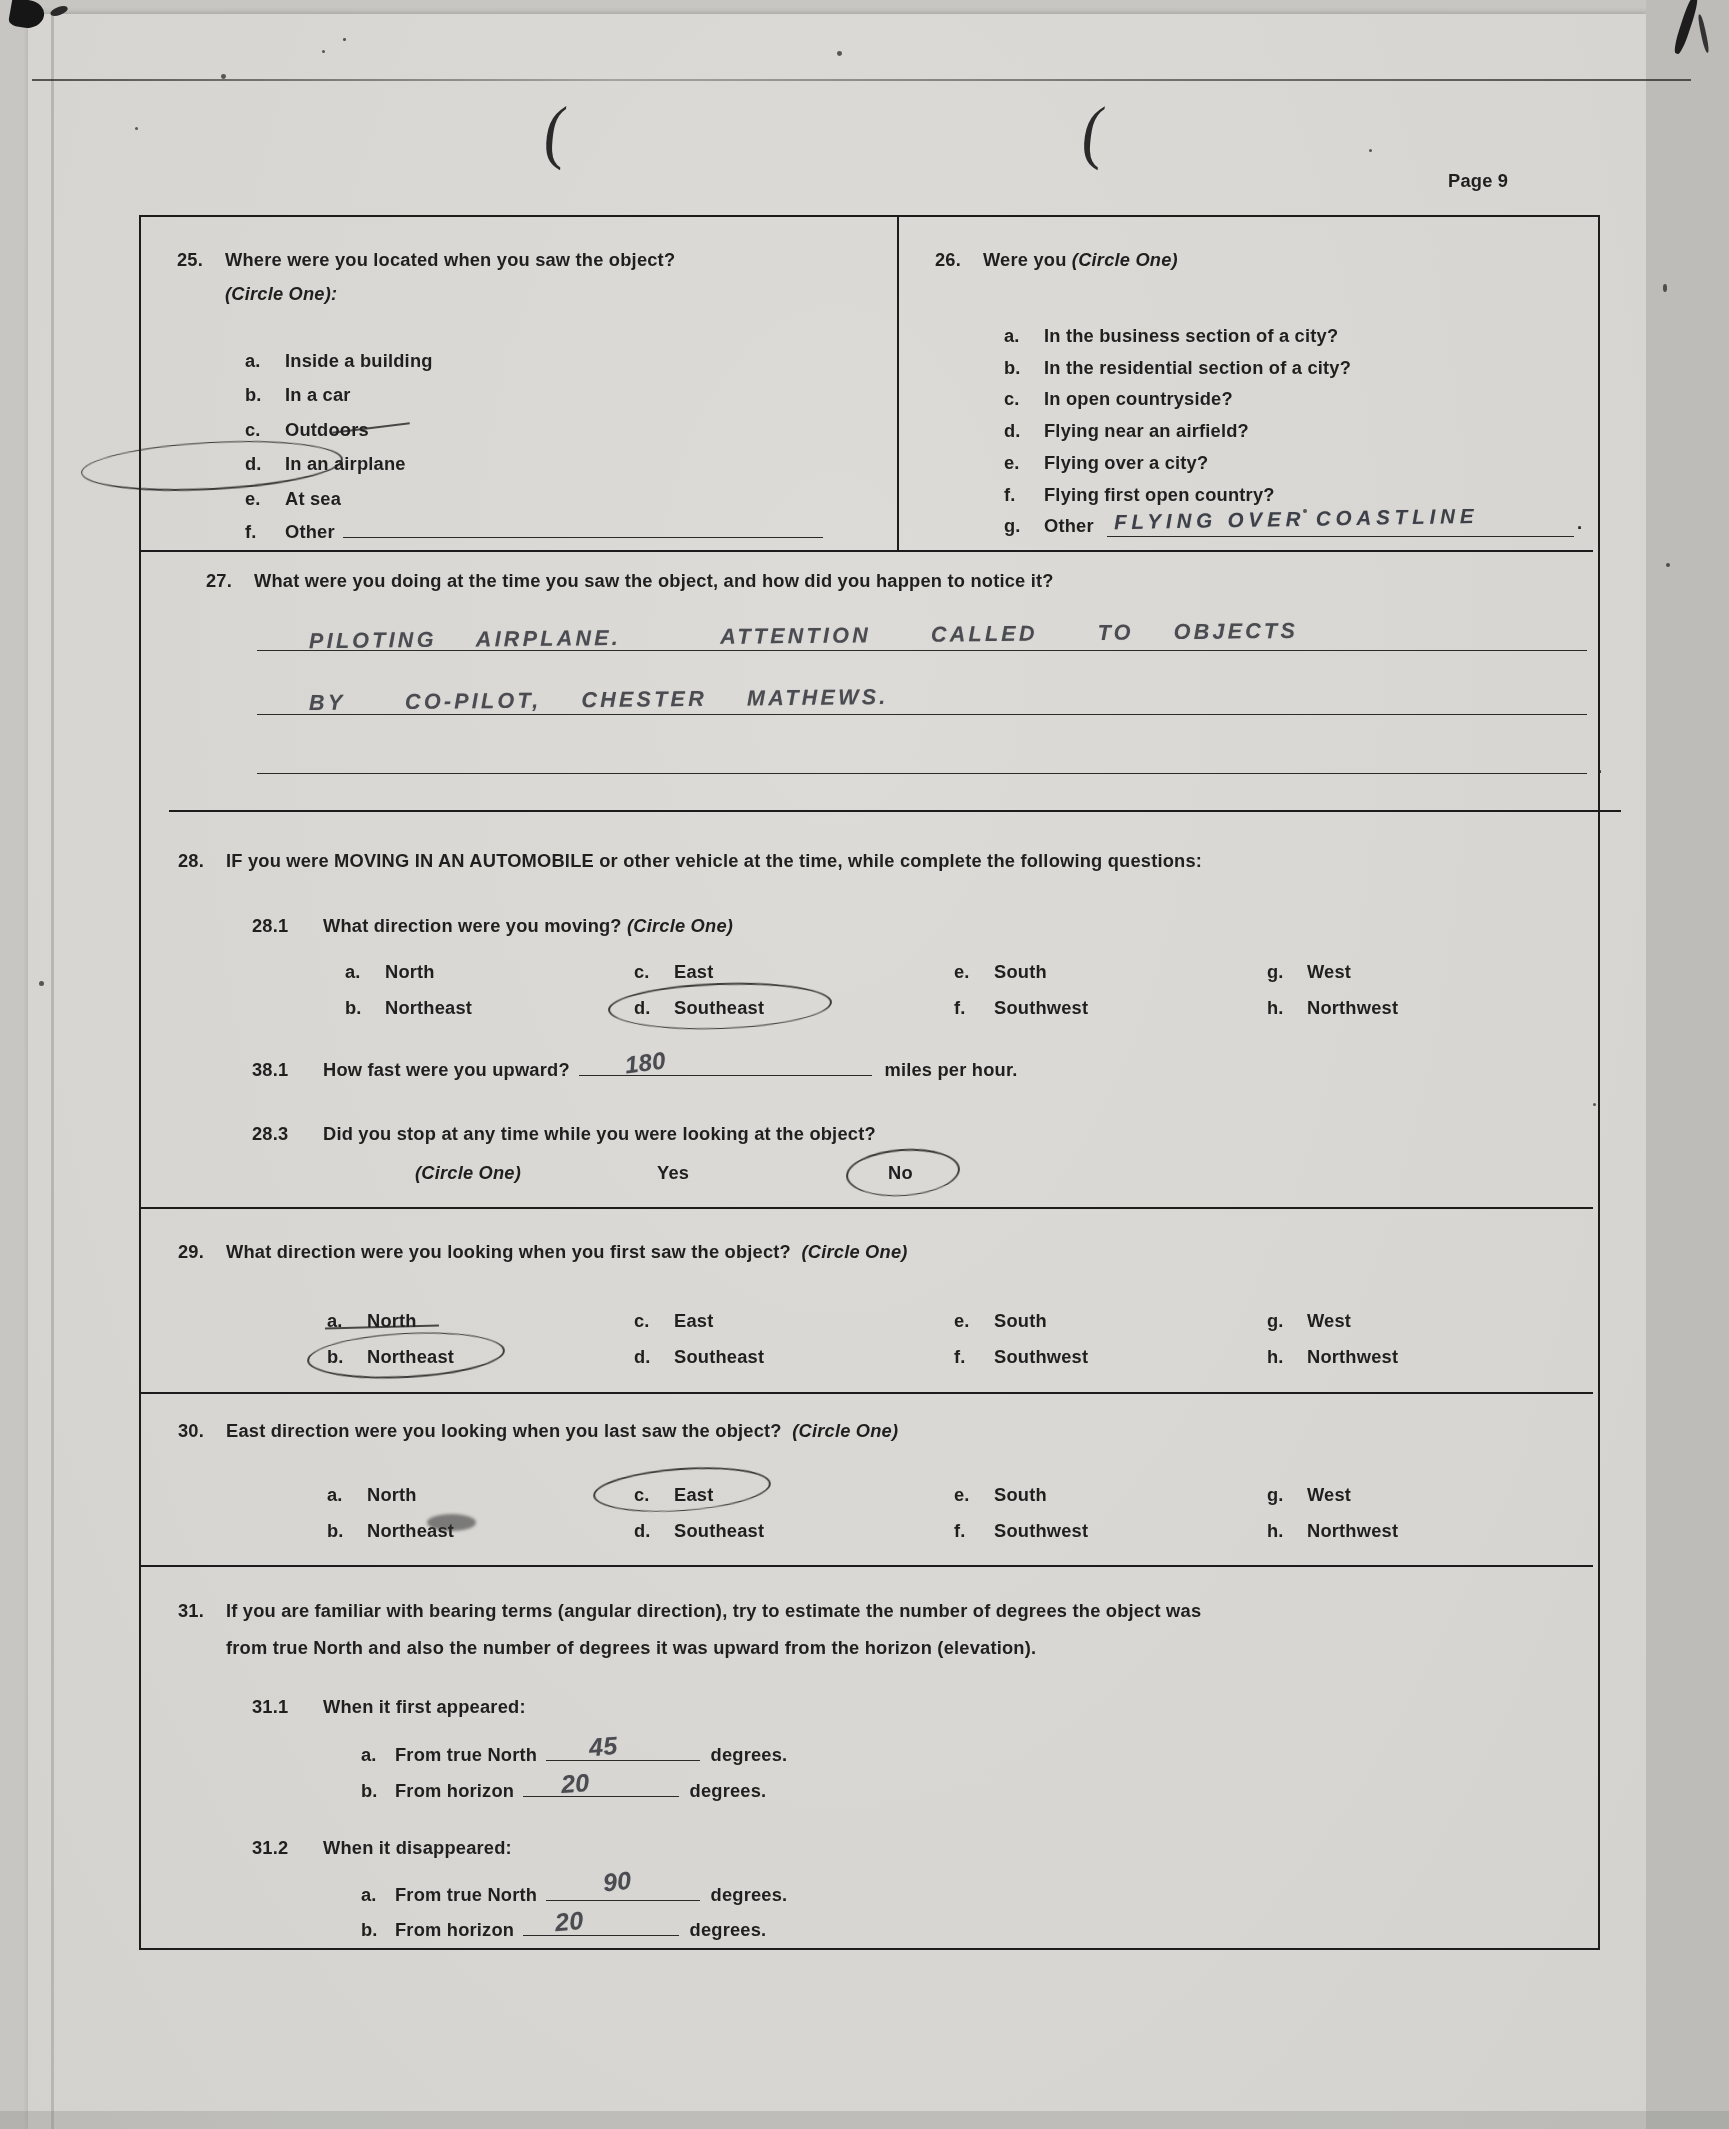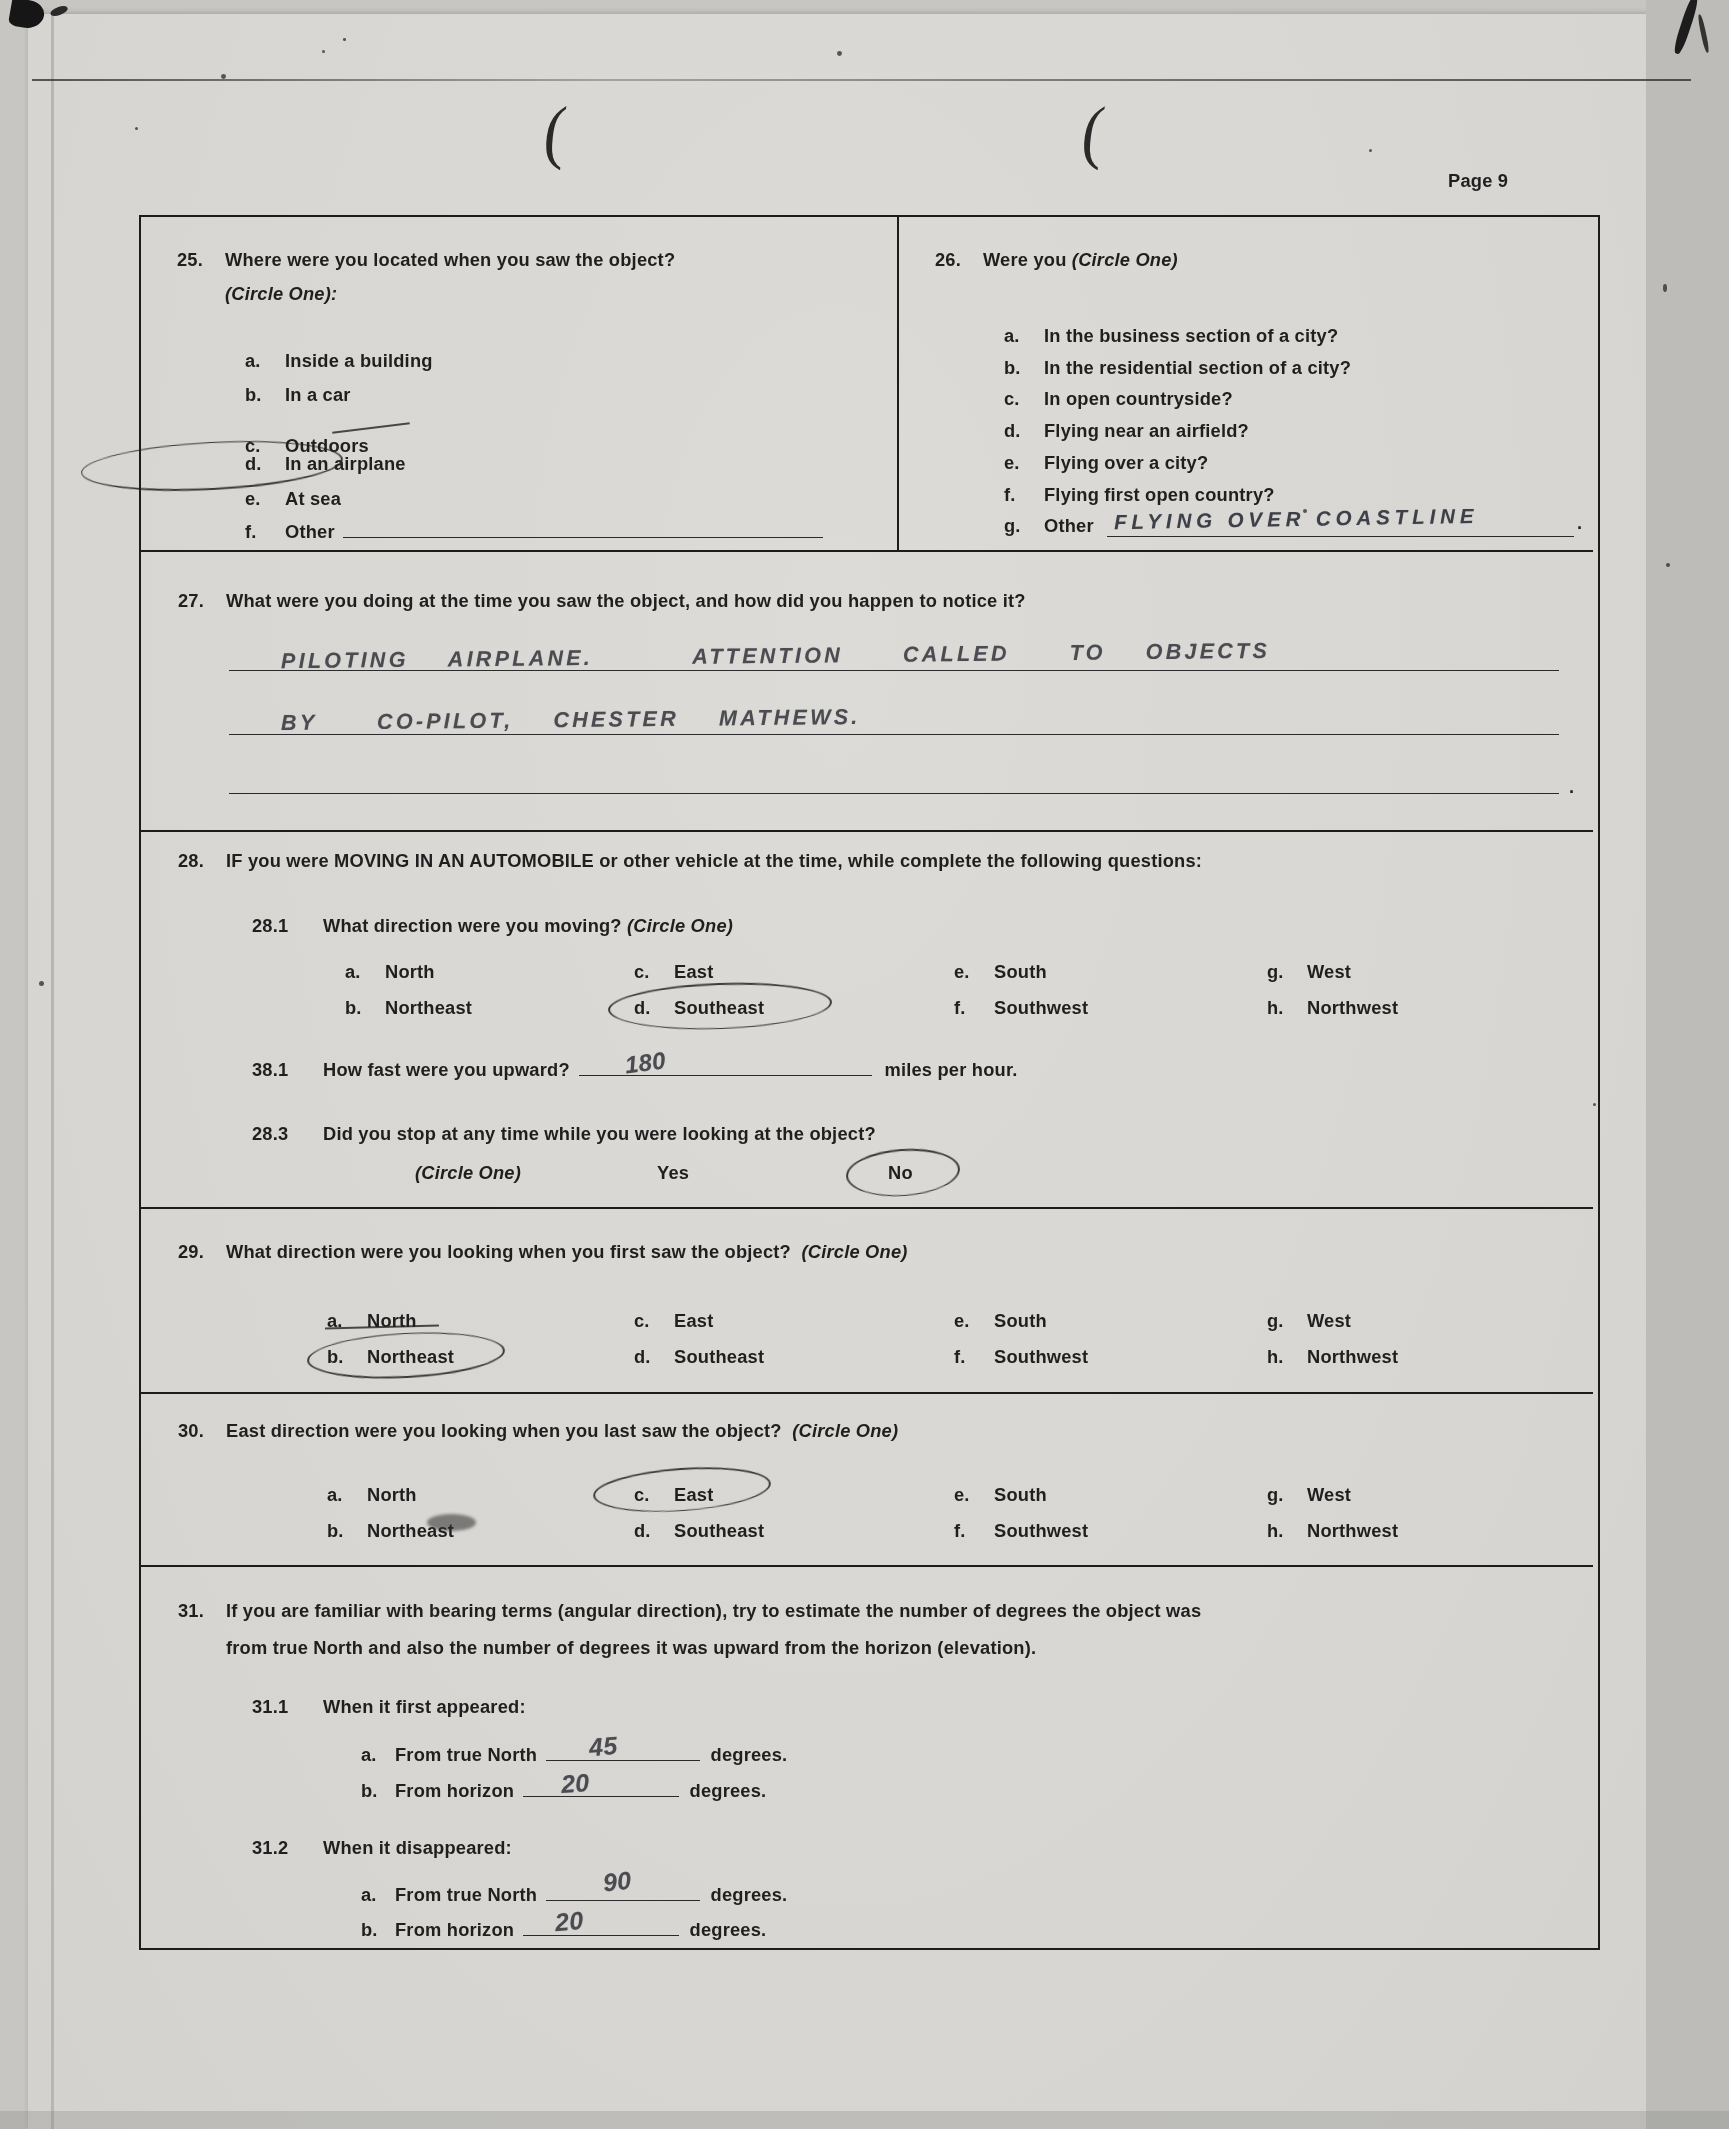--- a/index.html
+++ b/index.html
@@ -24,21 +24,21 @@
 
   .hw{font-style:italic;font-weight:bold;color:#4a4c52;white-space:pre;
       text-shadow:0 0 1.1px rgba(40,40,45,0.2);}
   .hw-block{position:absolute;}
 
   .formbox{position:absolute;left:139px;top:215px;width:1457px;height:1731px;border:2.2px solid #1c1c1c;z-index:1;}
   .sec{position:absolute;left:0;width:1452px;}
   #sec1{top:0;height:333px;border-bottom:2.2px solid #1c1c1c;}
   .col-left{position:absolute;left:0;top:0;width:756px;height:333px;border-right:2.2px solid #1c1c1c;}
   .col-right{position:absolute;left:758px;top:0;width:694px;height:333px;}
-  #sec2{top:335px;height:278px;border-bottom:2.2px solid #1c1c1c;}
+  #sec2{top:315px;height:278px;border-bottom:2.2px solid #1c1c1c;margin-left:28px;}
   #sec3{top:616px;height:374px;border-bottom:2.2px solid #1c1c1c;}
   #sec4{top:991px;height:184px;border-bottom:2.2px solid #1c1c1c;}
   #sec5{top:1178px;height:170px;border-bottom:2.2px solid #1c1c1c;}
   #sec6{top:1350px;height:377px;}
 
   .circle-mark{position:absolute;border-radius:50%;z-index:5;
                border:2.2px solid rgba(30,30,30,0.85);filter:blur(0.2px);}
   .pencil-line{position:absolute;background:rgba(35,35,35,0.8);z-index:5;}
   .smudge{position:absolute;background:rgba(45,45,45,0.55);border-radius:50%;filter:blur(1.6px);z-index:5;}
   .speck{position:absolute;background:rgba(30,30,30,0.7);border-radius:50%;z-index:4;}
@@ -84,21 +84,21 @@
   <div class="formbox">
 
     <div class="sec" id="sec1">
 
       <div class="col-left">
         <div class="t" style="left:36px;top:32px;"><span class="qn">25.</span><span>Where were you located when you saw the object?</span></div>
         <div class="t it" style="left:84px;top:66px;">(Circle One):</div>
 
         <div class="t" style="left:104px;top:133px;"><span class="ltr">a.</span><span>Inside a building</span></div>
         <div class="t" style="left:104px;top:167px;"><span class="ltr">b.</span><span>In a car</span></div>
-        <div class="t" style="left:104px;top:218px;"><span class="ltr">c.</span><span>Outdoors</span></div>
+        <div class="t" style="left:104px;top:202px;"><span class="ltr">c.</span><span>Outdoors</span></div>
         <div class="t" style="left:104px;top:236px;"><span class="ltr">d.</span><span>In an airplane</span></div>
         <div class="t" style="left:104px;top:271px;"><span class="ltr">e.</span><span>At sea</span></div>
         <div class="t" style="left:104px;top:302px;"><span class="ltr">f.</span><span>Other</span><span class="rule" style="width:480px;margin-left:8.6px;"></span></div>
       </div>
 
       <div class="col-right">
         <div class="t" style="left:36px;top:32px;"><span class="qn">26.</span><span>Were you</span>&nbsp;<span class="it">(Circle One)</span></div>
 
         <div class="t" style="left:105px;top:108px;"><span class="ltr">a.</span><span>In the business section of a city?</span></div>
         <div class="t" style="left:105px;top:140px;"><span class="ltr">b.</span><span>In the residential section of a city?</span></div>

